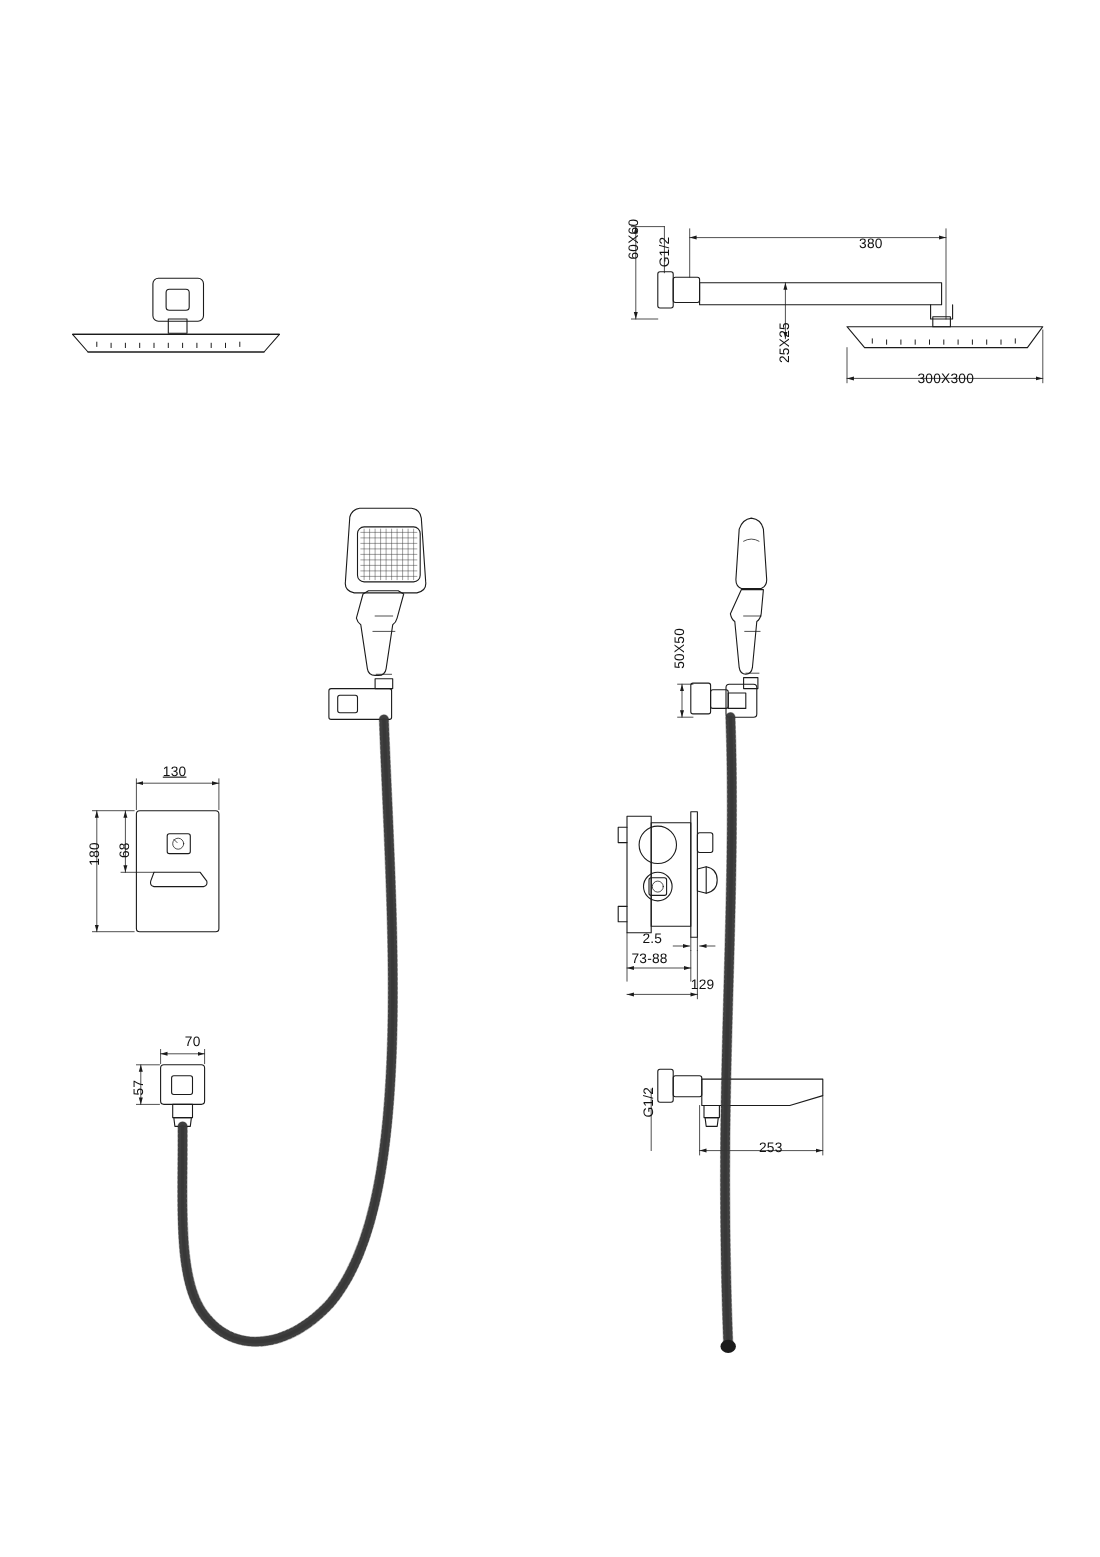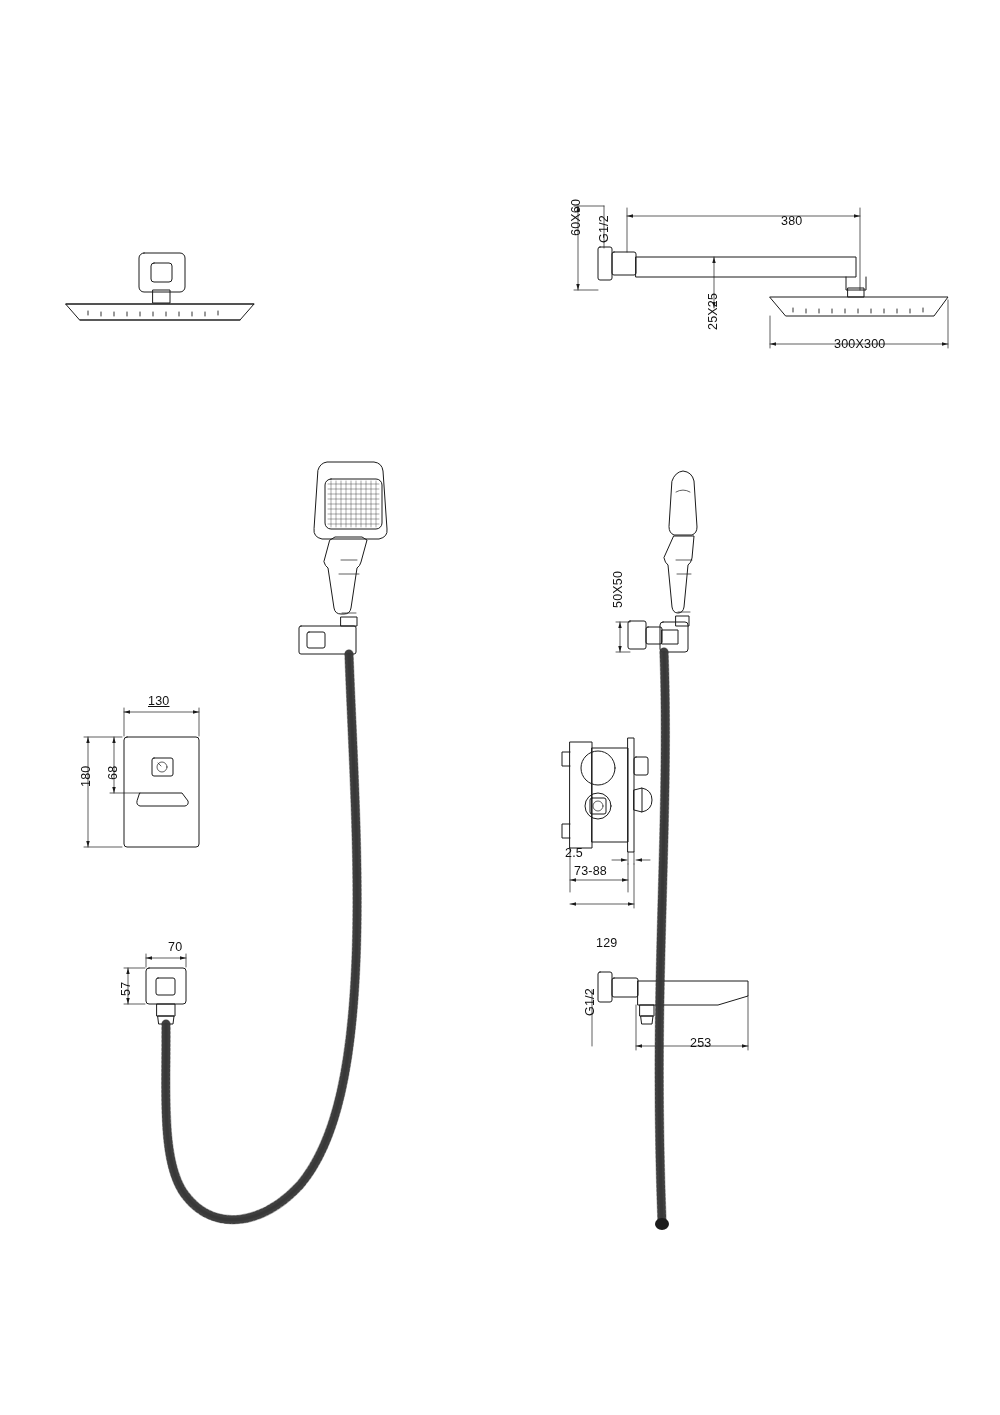--- a/index.html
+++ b/index.html
@@ -302,21 +302,21 @@
 
   <div class="dim-label rot" style="left:569px; top:236px;">60X60</div>
   <div class="dim-label rot" style="left:597px; top:243px;">G1/2</div>
   <div class="dim-label" style="left:737px; top:214px;margin-left:44px;">380</div>
   <div class="dim-label rot" style="left:706px; top:330px;">25X25</div>
   <div class="dim-label" style="left:834px; top:337px;text-align:center;">300X300</div>
   <div class="dim-label rot" style="left:611px; top:608px;">50X50</div>
   <div class="dim-label" style="left:148px; top:694px;text-decoration:underline;">130</div>
   <div class="dim-label rot" style="left:79px;  top:787px;">180</div>
   <div class="dim-label rot" style="left:106px; top:780px;">68</div>
-  <div class="dim-label" style="left:565px; top:846px;">2.5</div>
+  <div class="dim-label" style="left:584px; top:846px;">2.5</div>
   <div class="dim-label" style="left:574px; top:864px;text-align:center;">73-88</div>
-  <div class="dim-label" style="left:596px; top:888px;margin-top:48px;">129</div>
+  <div class="dim-label" style="left:628px; top:888px;">129</div>
   <div class="dim-label" style="left:168px; top:940px;">70</div>
   <div class="dim-label rot" style="left:119px; top:996px;">57</div>
   <div class="dim-label rot" style="left:583px; top:1016px;">G1/2</div>
   <div class="dim-label" style="left:690px; top:1036px;">253</div>
 
 </div>
 
 </body></html>

